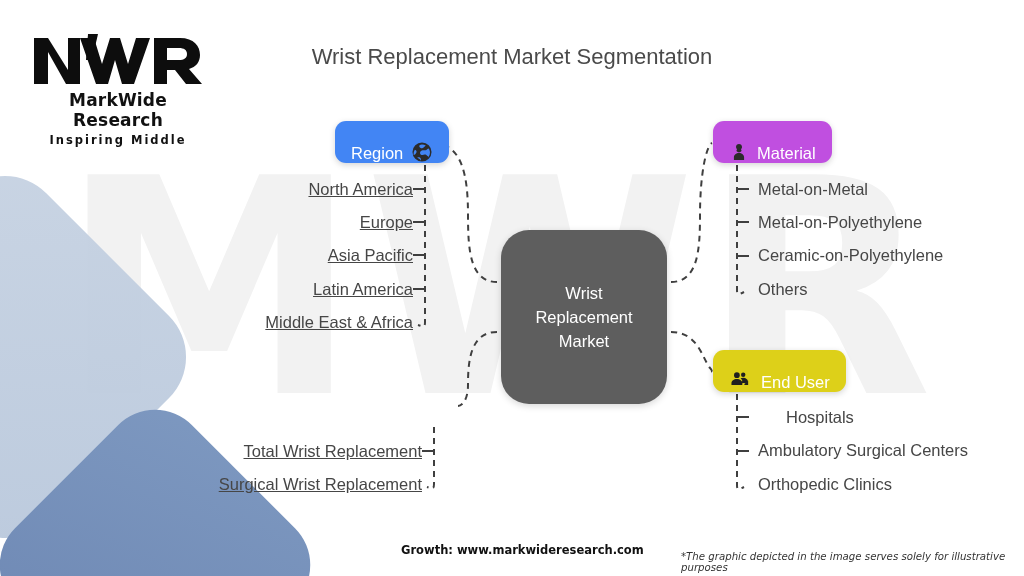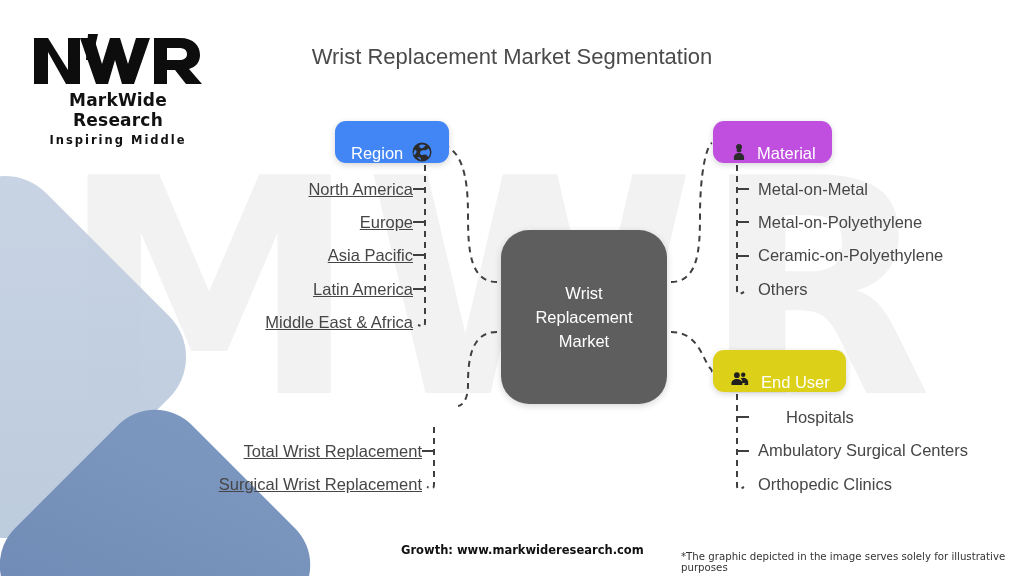--- a/index.html
+++ b/index.html
@@ -142,20 +142,21 @@
     font-size: 11.5px;
     font-weight: 700;
     color: #111;
   }
   .disc {
     position: absolute;
     left: 681px; top: 551px;
     font-family: "DejaVu Sans", sans-serif;
     font-size: 10.2px;
     color: #333;
+    font-style: italic;
   }
 </style>
 </head>
 <body>
 
 <div id="stage">
 
   <div class="bg-layer">
     <div class="wm-text">MWR</div>
     <div class="blob-light"></div>

